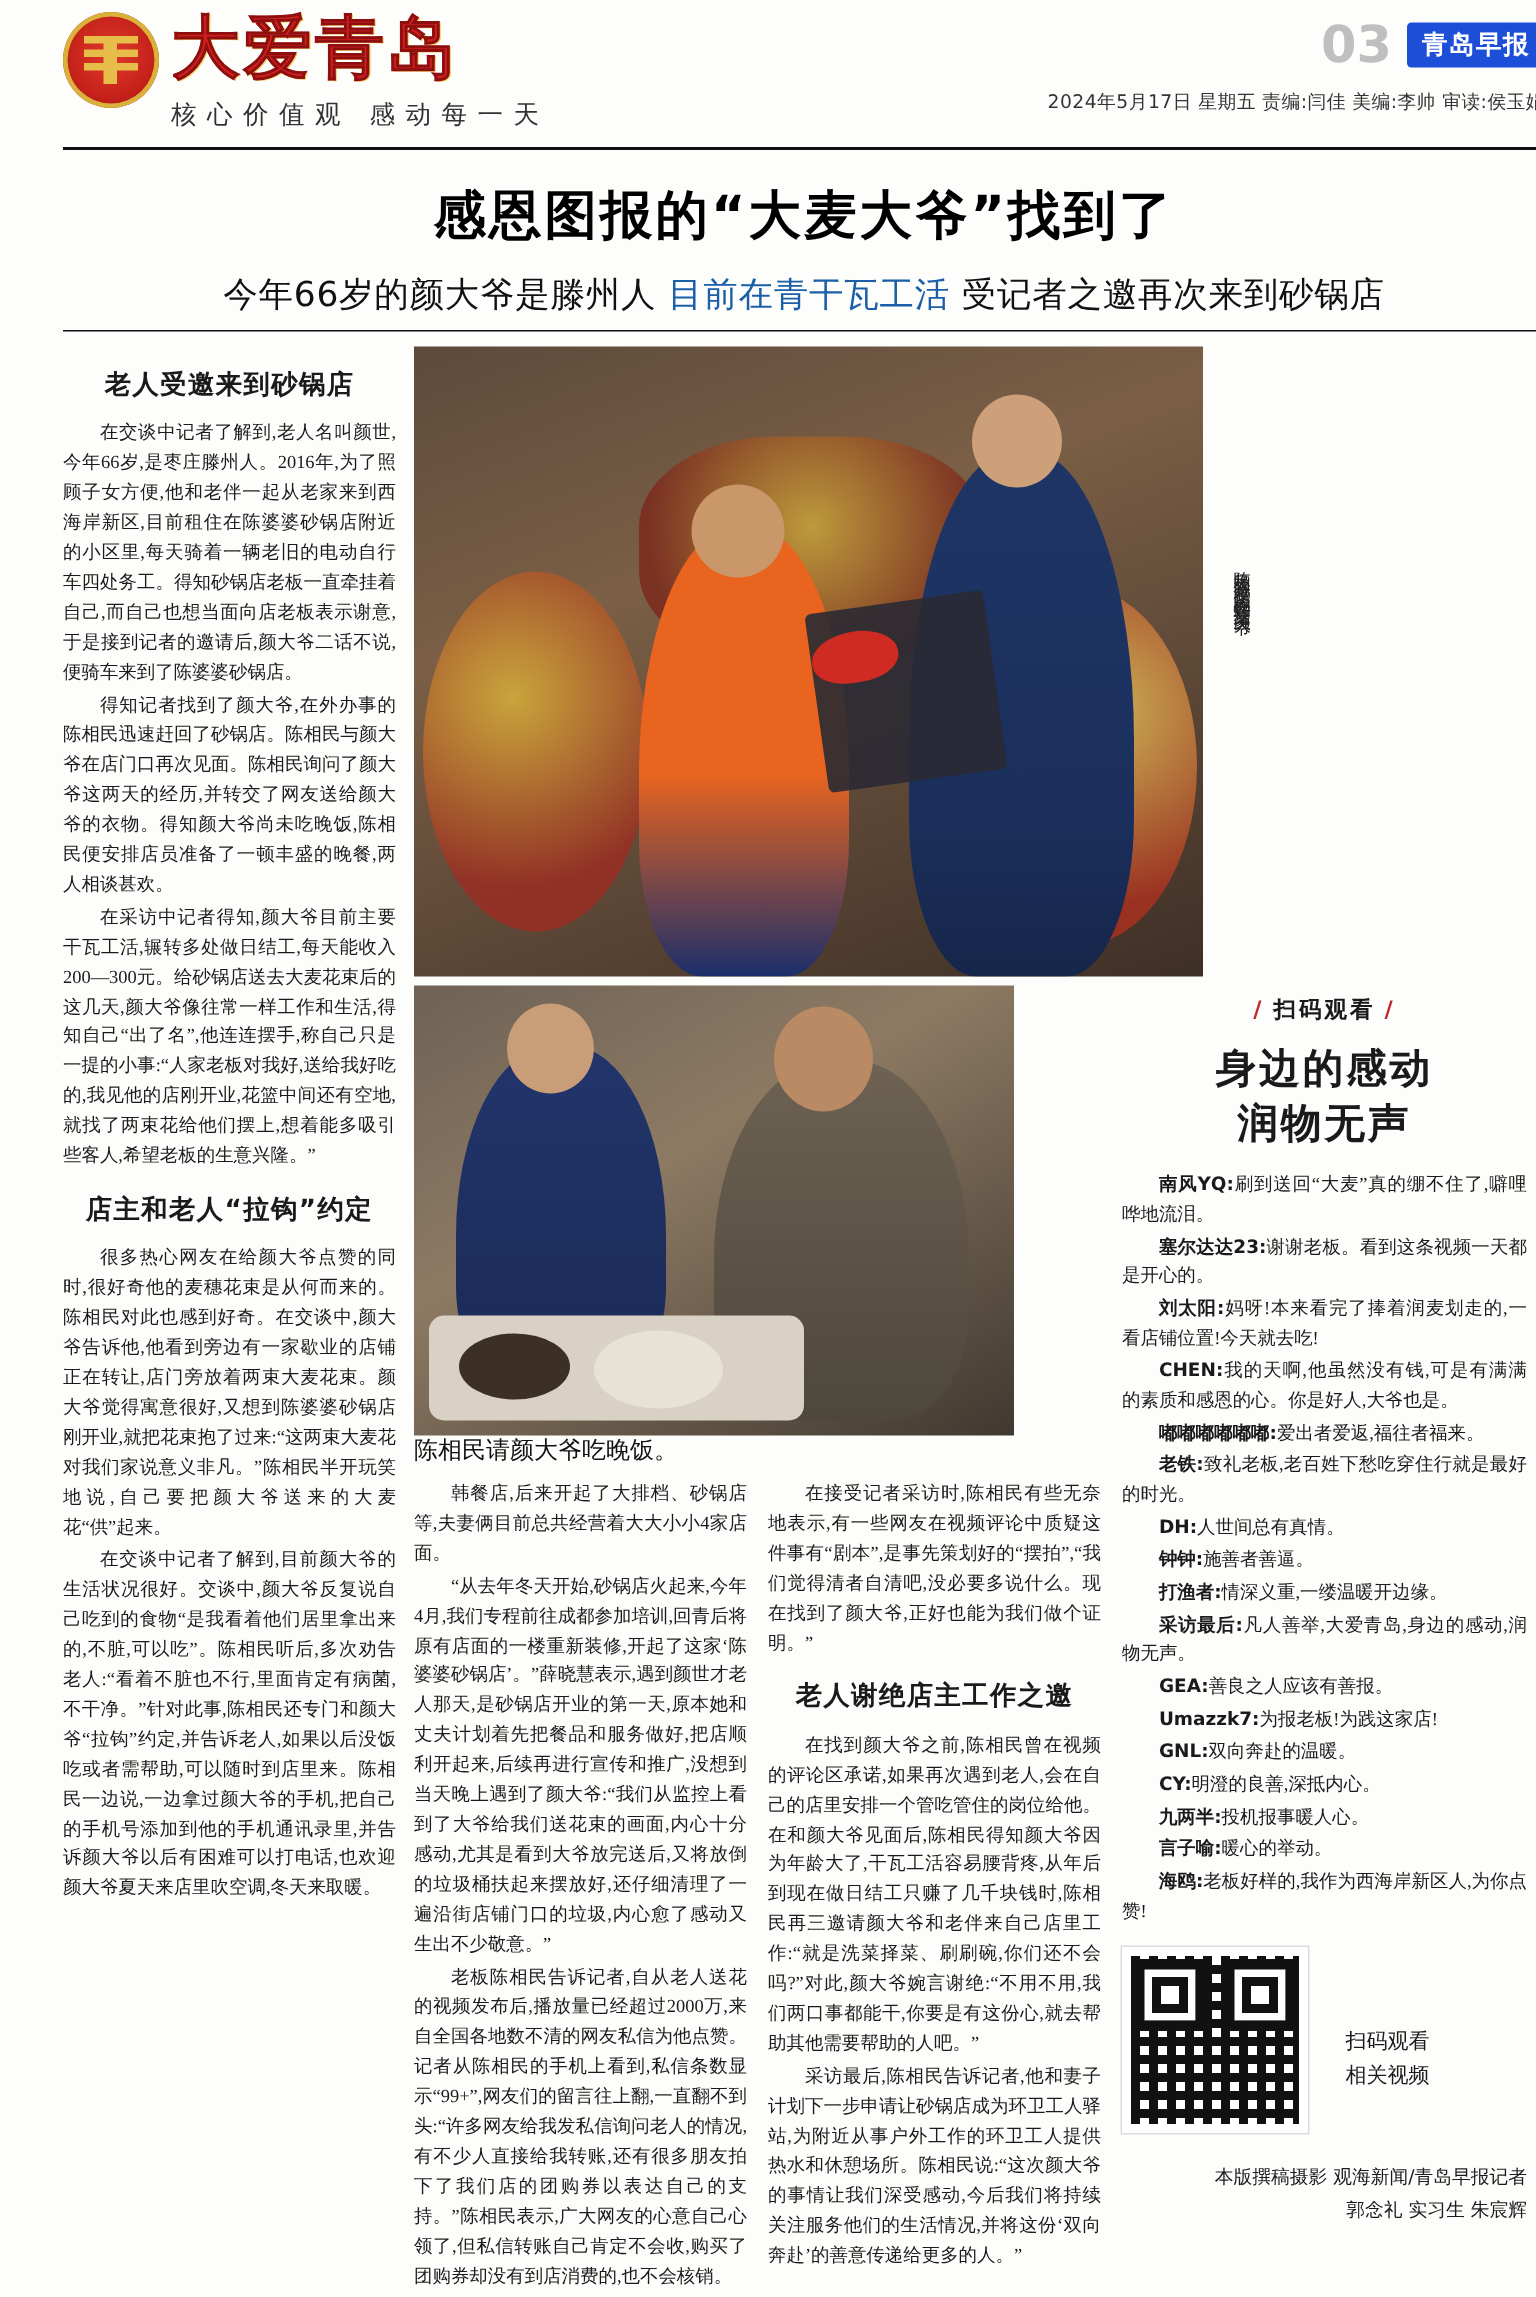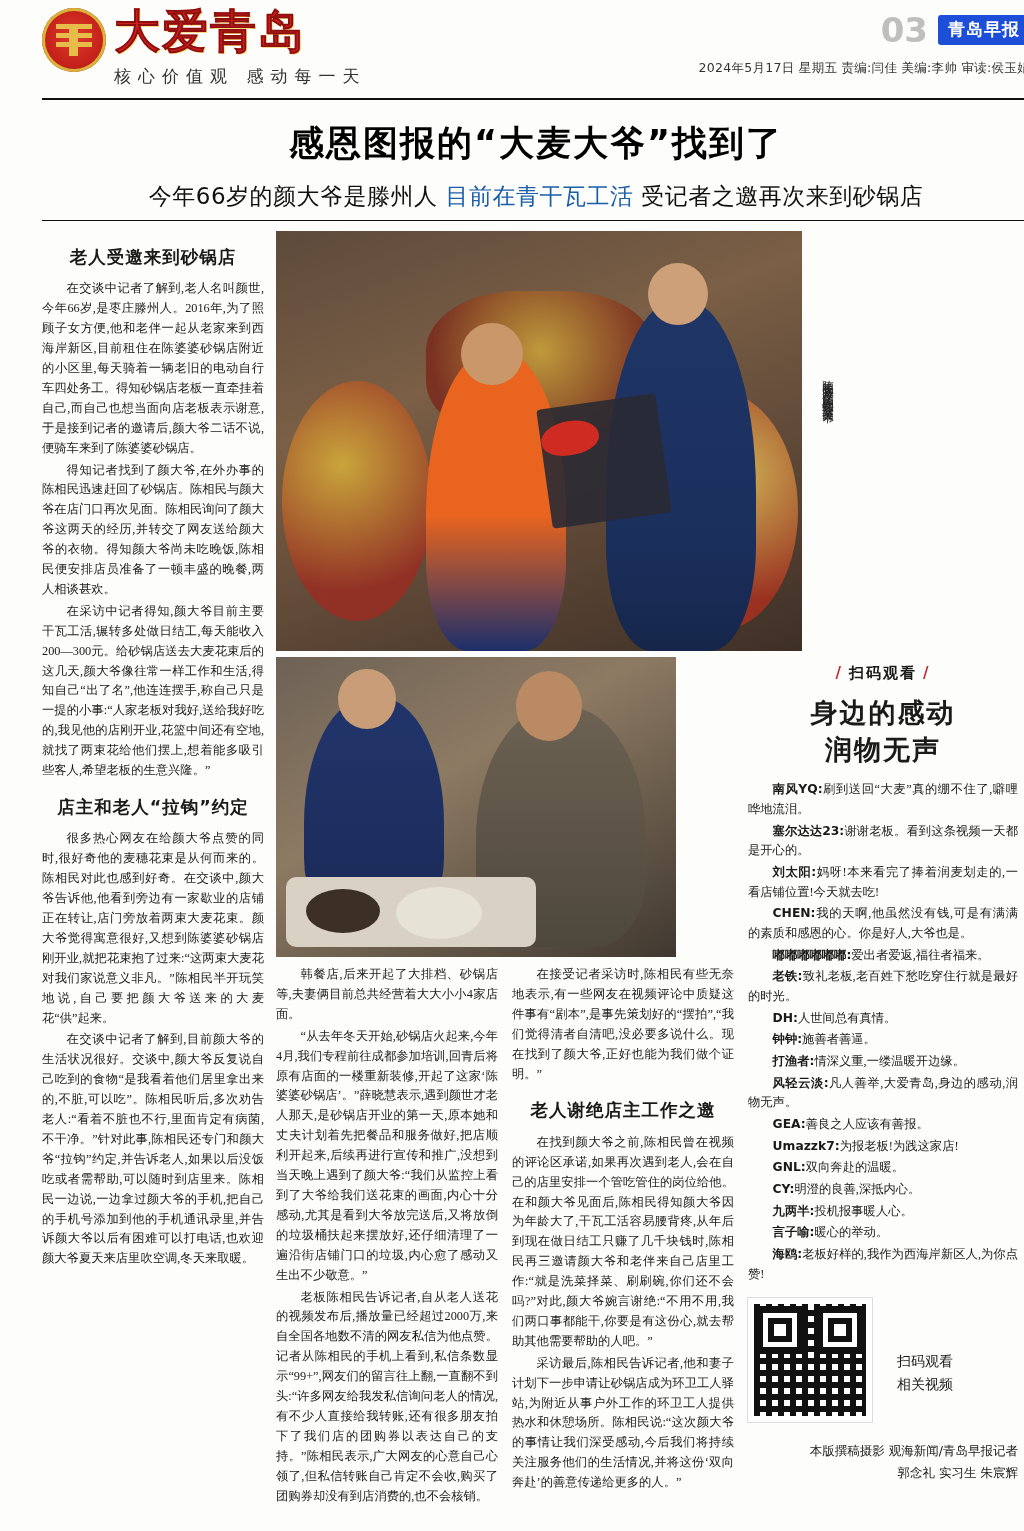--- a/index.html
+++ b/index.html
@@ -209,20 +209,21 @@
               <div class="photo-inner">
                 <div class="f-person" style="left:28px; top:40px; width:140px; height:230px; background:linear-gradient(#22356b,#1a2a57);"></div>
                 <div class="f-person" style="left:62px; top:12px; width:58px; height:60px; background:#c99d77; border-radius:50%;"></div>
                 <div class="f-person" style="left:200px; top:50px; width:170px; height:240px; background:linear-gradient(#6d6253,#4e473c);"></div>
                 <div class="f-person" style="left:240px; top:14px; width:66px; height:70px; background:#b98a63; border-radius:50%;"></div>
                 <div style="position:absolute; left:10px; bottom:10px; width:250px; height:70px; background:#d9d2c4; border-radius:10px;"></div>
                 <div style="position:absolute; left:30px; bottom:24px; width:74px; height:44px; background:#3c2f25; border-radius:50%;"></div>
                 <div style="position:absolute; left:120px; bottom:18px; width:86px; height:52px; background:#e7e2d6; border-radius:50%;"></div>
               </div>
             </div>
+            <div class="cap" style="right:-30px; top:70px;">陈相民请颜大爷吃晚饭。</div>
           </div>
 
           <div style="display:flex; gap:14px; margin-top:8px;">
             <div class="col col2">
               <p>韩餐店,后来开起了大排档、砂锅店等,夫妻俩目前总共经营着大大小小4家店面。</p>
               <p>“从去年冬天开始,砂锅店火起来,今年4月,我们专程前往成都参加培训,回青后将原有店面的一楼重新装修,开起了这家‘陈婆婆砂锅店’。”薛晓慧表示,遇到颜世才老人那天,是砂锅店开业的第一天,原本她和丈夫计划着先把餐品和服务做好,把店顺利开起来,后续再进行宣传和推广,没想到当天晚上遇到了颜大爷:“我们从监控上看到了大爷给我们送花束的画面,内心十分感动,尤其是看到大爷放完送后,又将放倒的垃圾桶扶起来摆放好,还仔细清理了一遍沿街店铺门口的垃圾,内心愈了感动又生出不少敬意。”</p>
               <p>老板陈相民告诉记者,自从老人送花的视频发布后,播放量已经超过2000万,来自全国各地数不清的网友私信为他点赞。记者从陈相民的手机上看到,私信条数显示“99+”,网友们的留言往上翻,一直翻不到头:“许多网友给我发私信询问老人的情况,有不少人直接给我转账,还有很多朋友拍下了我们店的团购券以表达自己的支持。”陈相民表示,广大网友的心意自己心领了,但私信转账自己肯定不会收,购买了团购券却没有到店消费的,也不会核销。</p>
             </div>
             <div class="col col3">
               <p>在接受记者采访时,陈相民有些无奈地表示,有一些网友在视频评论中质疑这件事有“剧本”,是事先策划好的“摆拍”,“我们觉得清者自清吧,没必要多说什么。现在找到了颜大爷,正好也能为我们做个证明。”</p>
@@ -244,21 +245,21 @@
 
           <p class="cmt"><b>南风YQ:</b><span>刷到送回“大麦”真的绷不住了,噼哩哗地流泪。</span></p>
           <p class="cmt"><b>塞尔达达23:</b><span>谢谢老板。看到这条视频一天都是开心的。</span></p>
           <p class="cmt"><b>刘太阳:</b><span>妈呀!本来看完了捧着润麦划走的,一看店铺位置!今天就去吃!</span></p>
           <p class="cmt"><b>CHEN:</b><span>我的天啊,他虽然没有钱,可是有满满的素质和感恩的心。你是好人,大爷也是。</span></p>
           <p class="cmt"><b>嘟嘟嘟嘟嘟嘟:</b><span>爱出者爱返,福往者福来。</span></p>
           <p class="cmt"><b>老铁:</b><span>致礼老板,老百姓下愁吃穿住行就是最好的时光。</span></p>
           <p class="cmt"><b>DH:</b><span>人世间总有真情。</span></p>
           <p class="cmt"><b>钟钟:</b><span>施善者善逼。</span></p>
           <p class="cmt"><b>打渔者:</b><span>情深义重,一缕温暖开边缘。</span></p>
-          <p class="cmt"><b>风轻云淡:</b><span>凡人善举,大爱青岛,身边的感动,润物无声。</span></p>
+          <p class="cmt"><b>采访最后:</b><span>凡人善举,大爱青岛,身边的感动,润物无声。</span></p>
           <p class="cmt"><b>GEA:</b><span>善良之人应该有善报。</span></p>
           <p class="cmt"><b>Umazzk7:</b><span>为报老板!为践这家店!</span></p>
           <p class="cmt"><b>GNL:</b><span>双向奔赴的温暖。</span></p>
           <p class="cmt"><b>CY:</b><span>明澄的良善,深抵内心。</span></p>
           <p class="cmt"><b>九两半:</b><span>投机报事暖人心。</span></p>
           <p class="cmt"><b>言子喻:</b><span>暖心的举动。</span></p>
           <p class="cmt"><b>海鸥:</b><span>老板好样的,我作为西海岸新区人,为你点赞!</span></p>
 
           <div class="qr-block">
             <div class="qr"></div>

